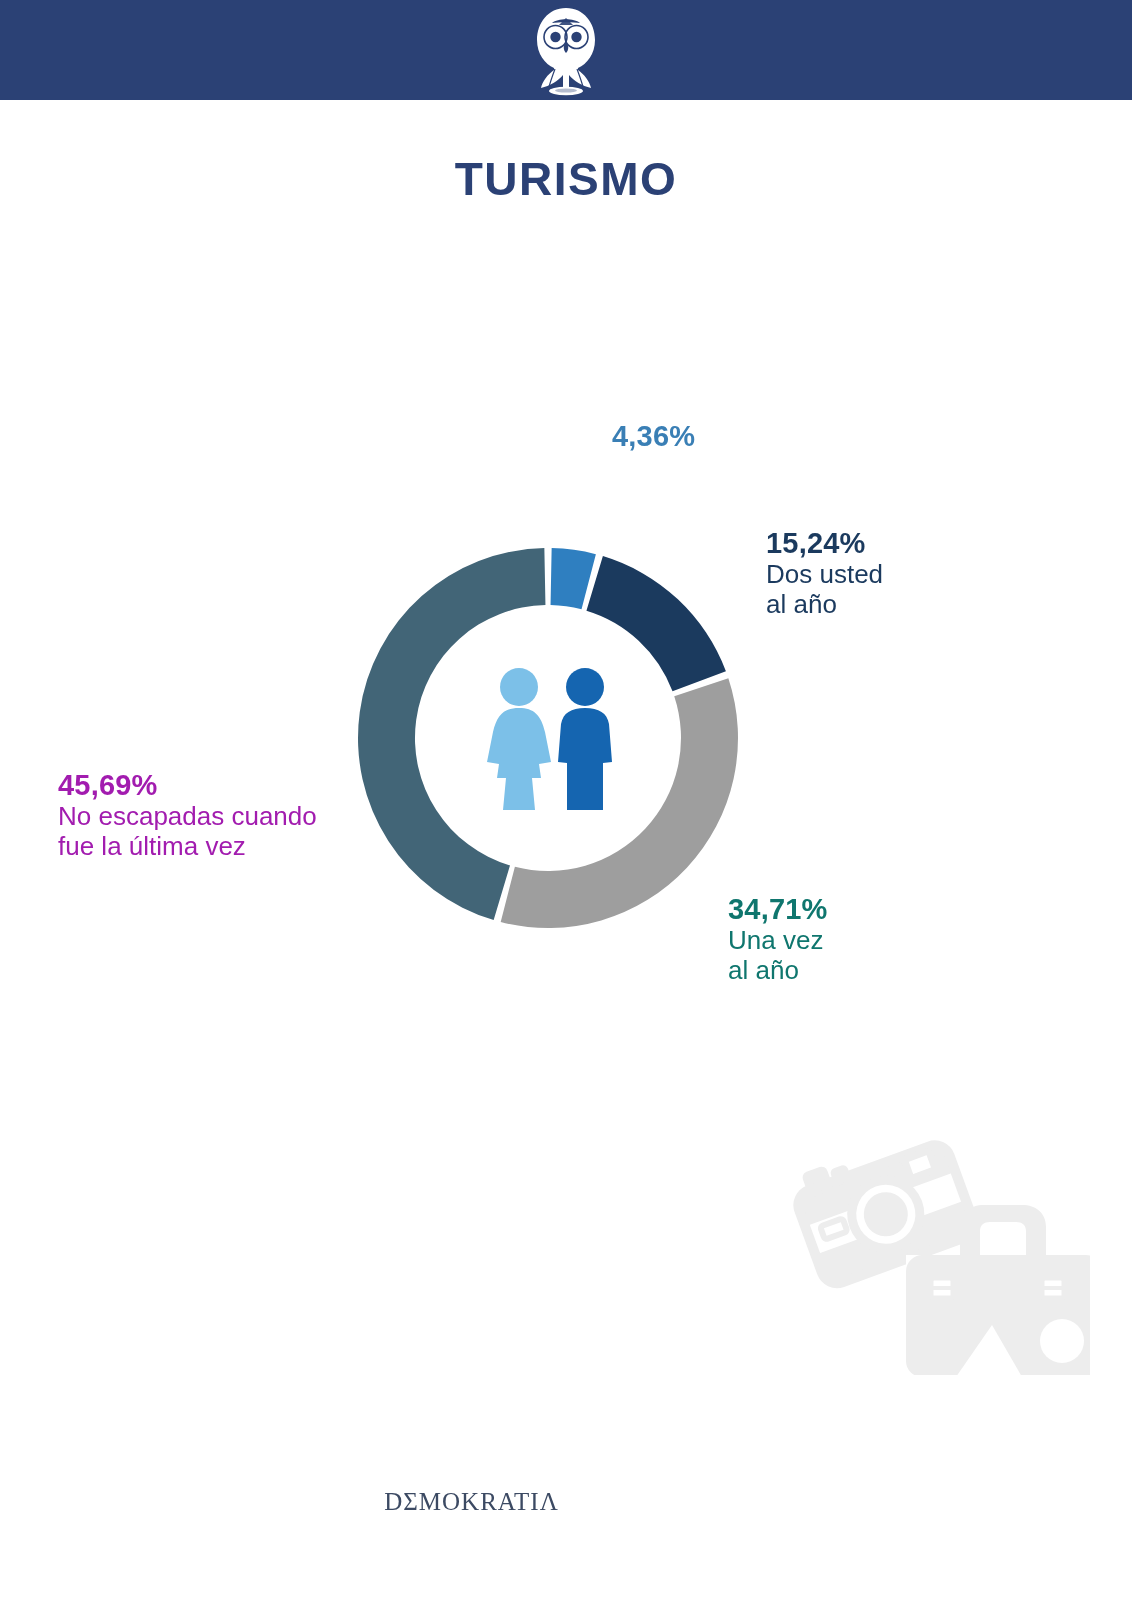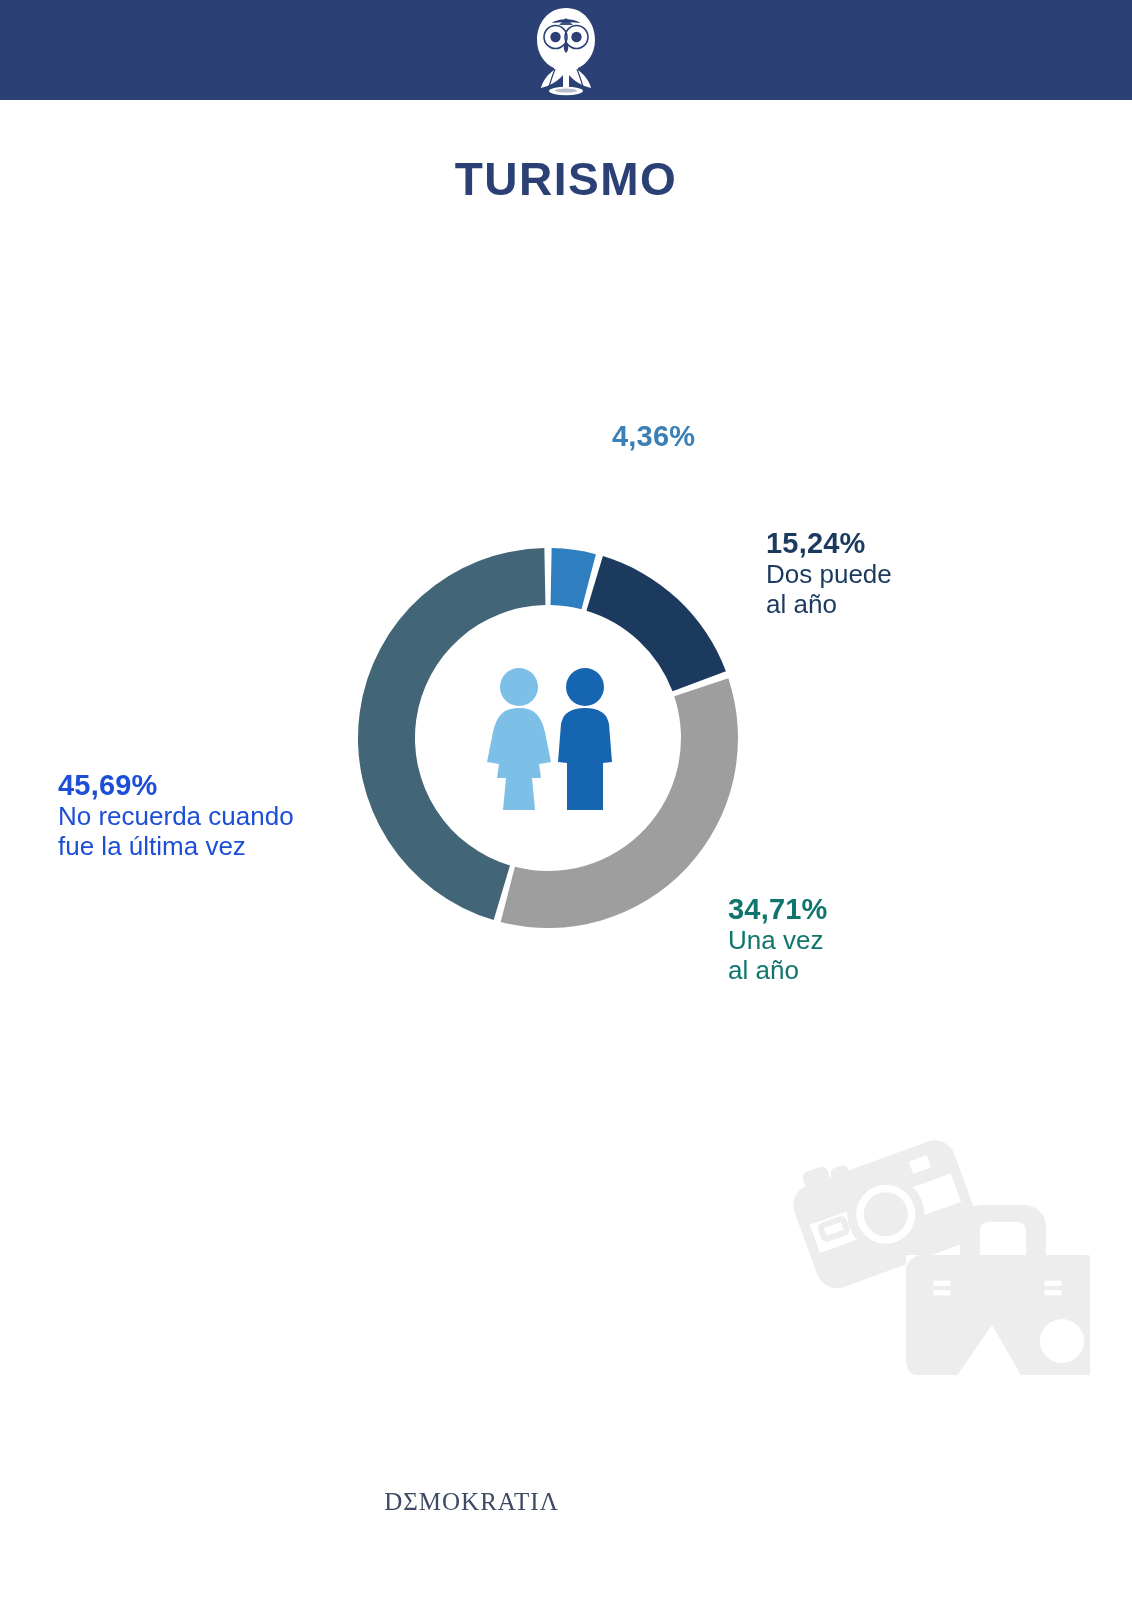--- a/index.html
+++ b/index.html
@@ -169,33 +169,33 @@
     <path class="male-part" d="M110 48 C96 48 88 53 86 64 L83 102 L92 103 L92 150 L128 150 L128 103 L137 102 L134 64 C132 53 124 48 110 48 Z" fill="#1565b0"></path>
   </g>
 </svg>
 
 <div class="lbl" id="label-frecuencia" style="color: rgb(58, 127, 181);">
   <span class="pct">4,36%</span>
 </div>
 
 <div class="lbl" id="label-dos-veces" style="color: rgb(27, 58, 94);">
   <span class="pct">15,24%</span>
-  <span class="desc">Dos puede
+  <span class="desc">Dos usted
 al año</span>
 </div>
 
 <div class="lbl" id="label-una-vez" style="color: #0f766e;">
   <span class="pct">34,71%</span>
   <span class="desc">Una vez
 al año</span>
 </div>
 
-<div class="lbl" id="label-no-recuerda" style="color: #1d4ed8;">
+<div class="lbl" id="label-no-recuerda" style="color: #a21caf;">
   <span class="pct">45,69%</span>
-  <span class="desc">No recuerda cuando
+  <span class="desc">No escapadas cuando
 fue la última vez</span>
 </div>
 
 <svg id="watermark" viewBox="0 0 320 270">
 
   <g transform="rotate(-20 110 105)">
     <rect x="34" y="62" width="160" height="98" rx="16" fill="#ededed"></rect>
     <rect x="48" y="44" width="26" height="26" rx="6" fill="#ededed"></rect>
     <rect x="76" y="50" width="18" height="18" rx="5" fill="#ededed"></rect>
     <rect x="34" y="95" width="160" height="30" fill="#ffffff"></rect>

